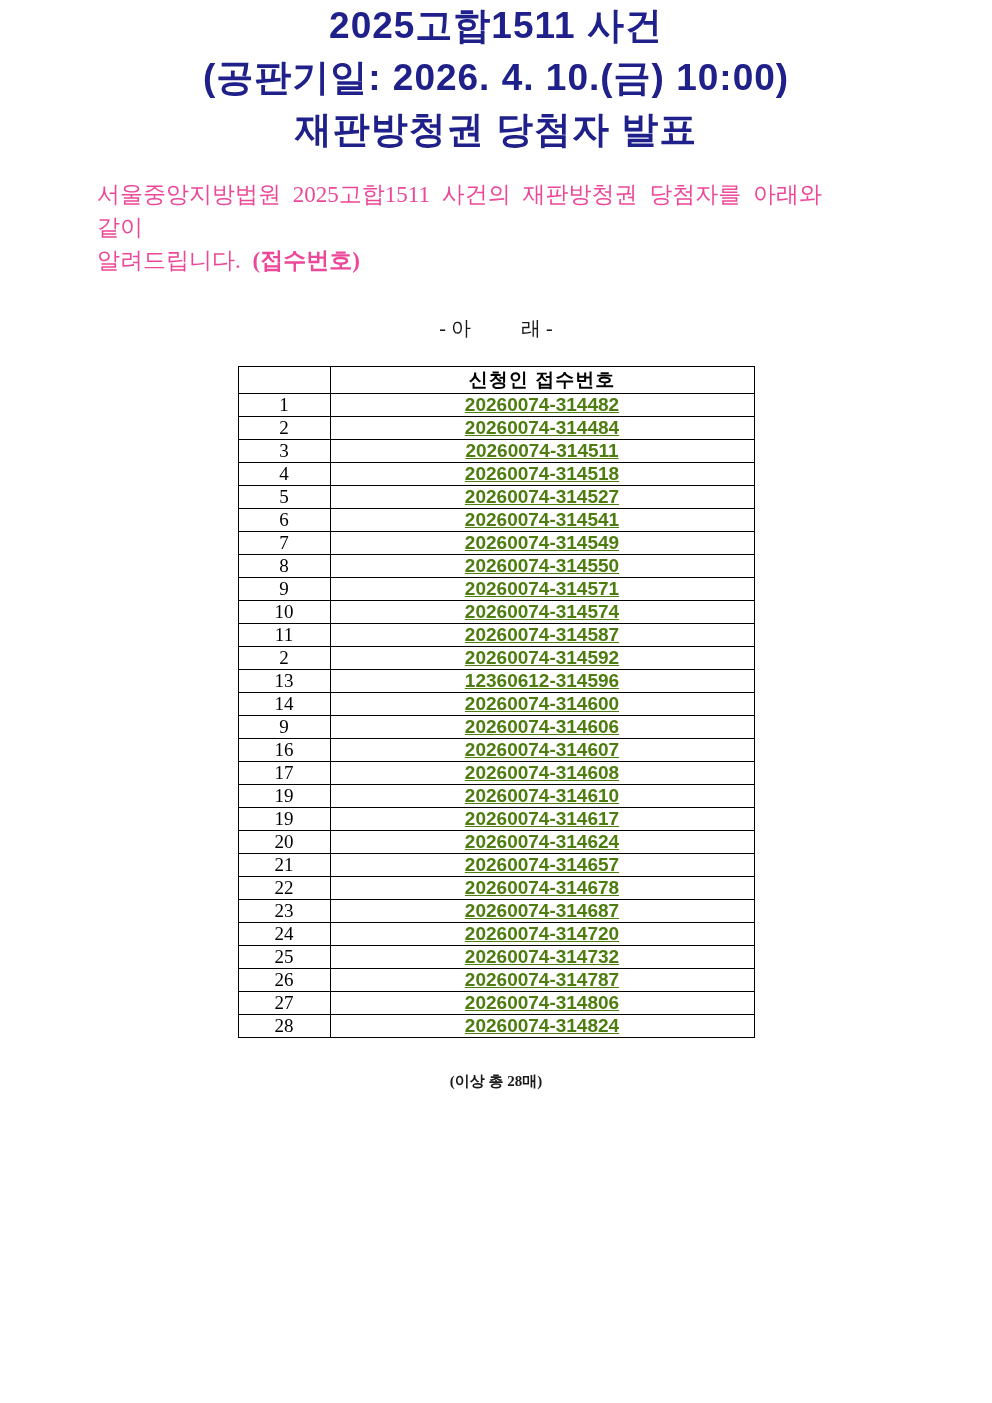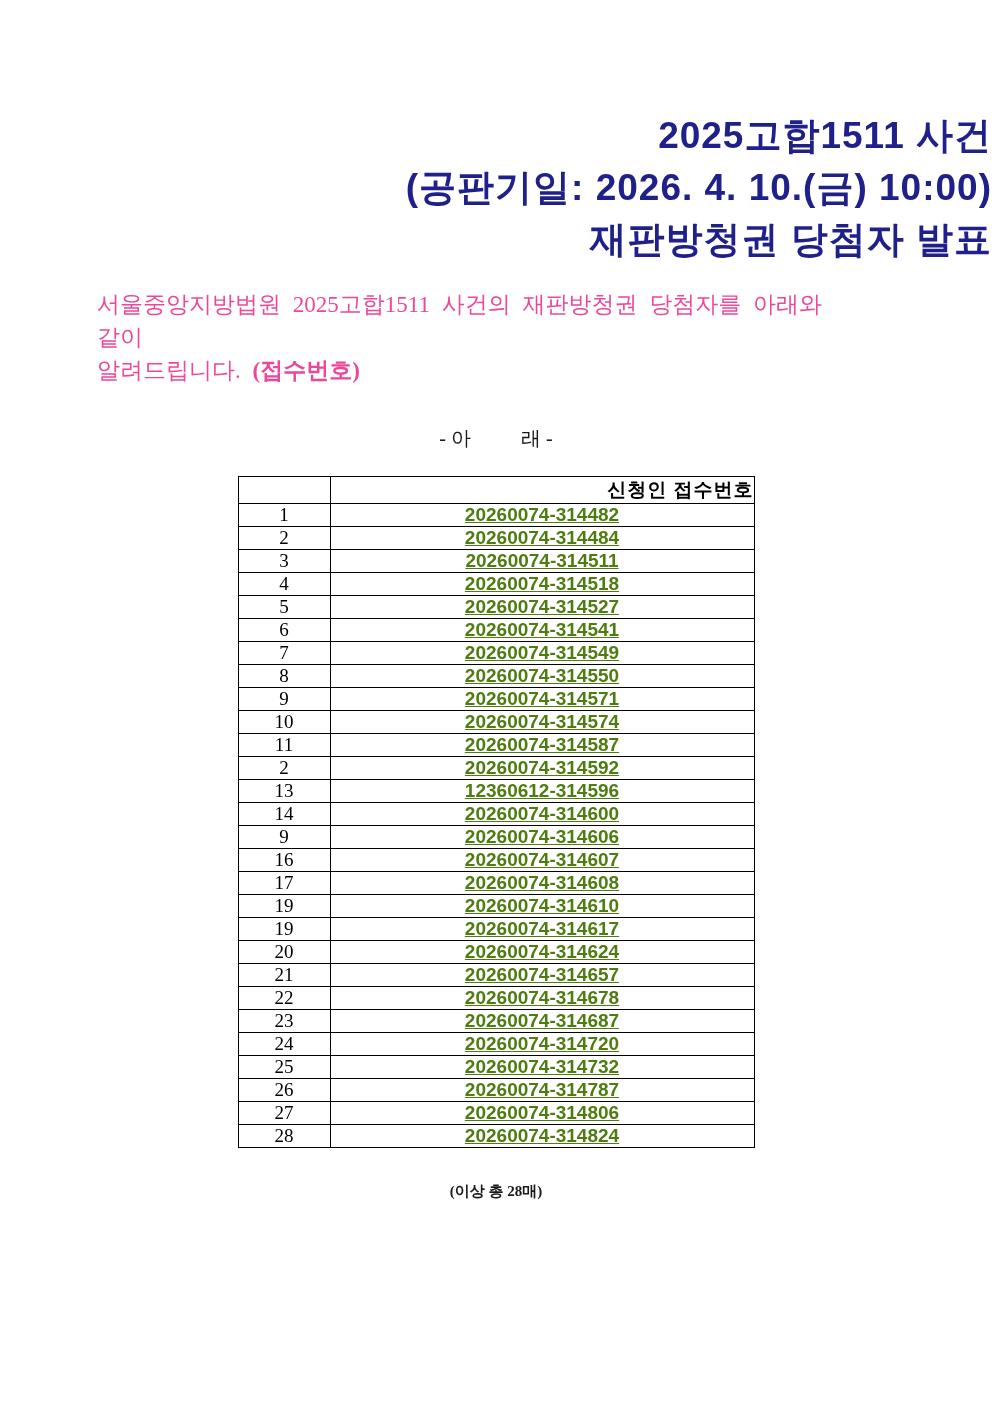--- a/index.html
+++ b/index.html
@@ -8,22 +8,21 @@
     position: relative;
     width: 992px;
     height: 1403px;
     margin: 0 auto;
     background: #ffffff;
     overflow: hidden;
     font-family: "Liberation Serif", serif;
     color: #1a1a1a;
   }
   .title-block {
-    padding-top: 110px;
-    text-align: right;
+    text-align: center;
     font-family: "Liberation Sans", sans-serif;
     font-weight: bold;
     color: #20208A;
   }
   .title-line {
     font-size: 37px;
     line-height: 52px;
     letter-spacing: 1px;
   }
   .body-paragraph {
@@ -48,21 +47,21 @@
     border-collapse: collapse;
     table-layout: fixed;
   }
   table.winners th, table.winners td {
     border: 1.5px solid #000000;
     padding: 0;
     text-align: center;
     vertical-align: middle;
     overflow: hidden;
   }
-  table.winners th { height: 27px; text-align: right; }
+  table.winners th { height: 27px; }
   table.winners td { height: 23px; }
   col.col-no { width: 92px; }
   col.col-receipt { width: 424px; }
   .header-cell {
     font-family: "Liberation Sans", sans-serif;
     font-weight: bold;
     font-size: 19px;
     letter-spacing: 1px;
     color: #000000;
   }

